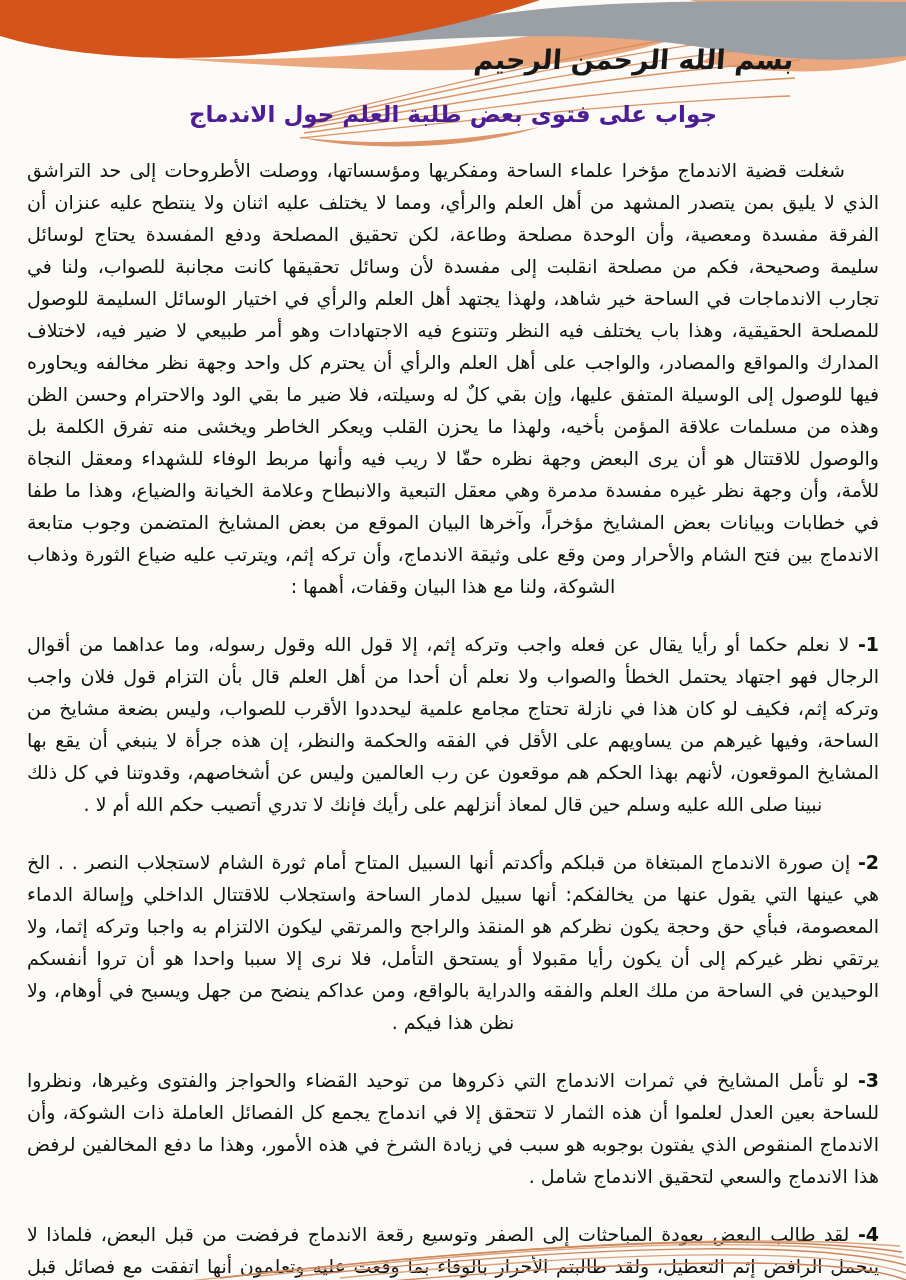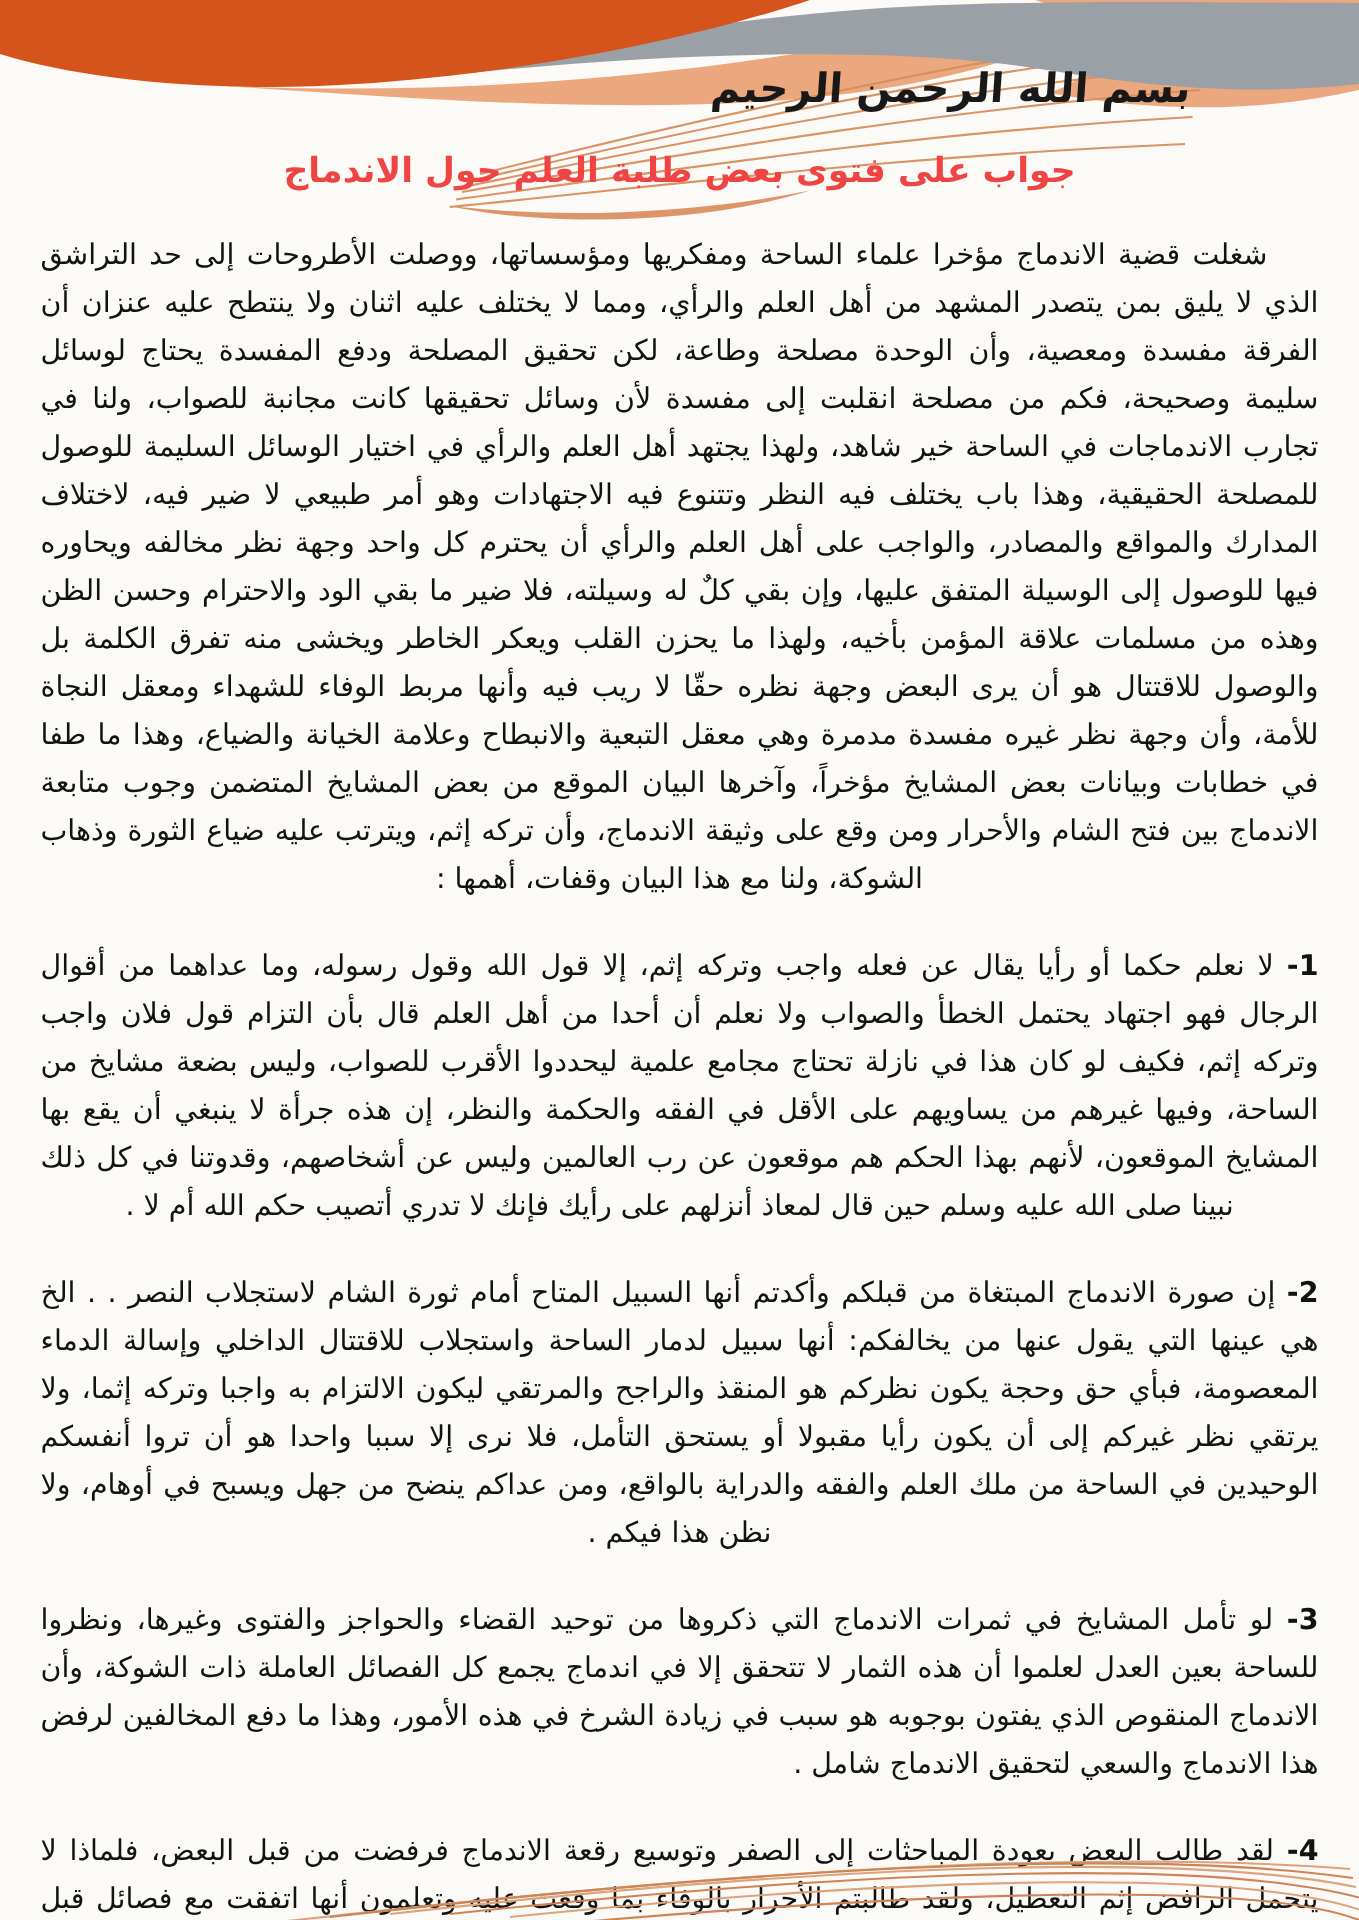--- a/index.html
+++ b/index.html
@@ -27,21 +27,21 @@
     letter-spacing: 0px;
     white-space: nowrap;
   }
   .doc-title {
     position: absolute;
     top: 101px; left: 0; right: 0;
     text-align: center;
     direction: rtl;
     font-size: 23px;
     font-weight: 700;
-    color: #ef4444;
+    color: #4c1d95;
   }
   .body-text {
     position: absolute;
     top: 154px; right: 27px; left: 27px;
     direction: rtl;
     text-align: justify;
     font-size: 19px;
     line-height: 32px;
   }
   .body-text p { margin: 0; }

